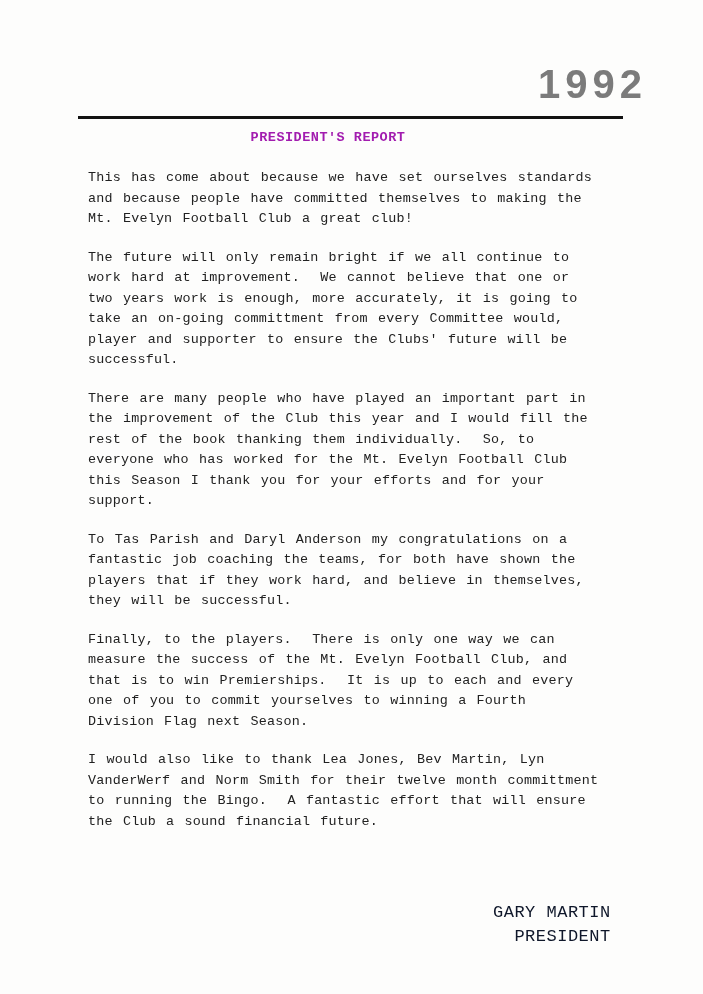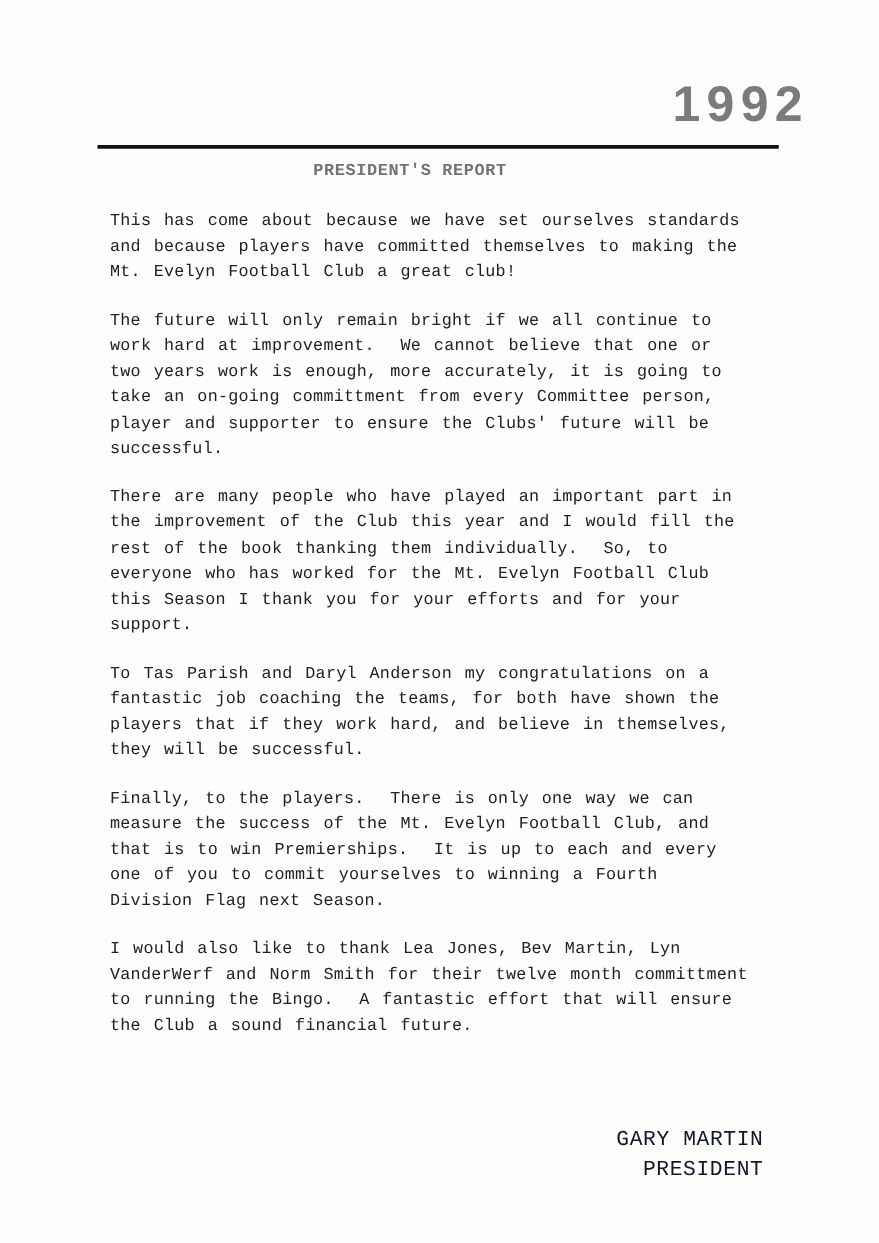--- a/index.html
+++ b/index.html
@@ -48,21 +48,21 @@
     width: 500px;
   }
 
   .report-title {
     width: 480px;
     text-align: center;
     font-size: 13.5px;
     line-height: 16px;
     font-weight: 700;
     letter-spacing: 0.5px;
-    color: #737373;
+    color: #a21caf;
     margin-bottom: 22px;
   }
 
   .para {
     white-space: pre;
     font-size: 13.4px;
     line-height: 20.5px;
     letter-spacing: 0.2px;
     word-spacing: 2px;
     color: #212121;
@@ -88,27 +88,27 @@
   <div class="year">1992</div>
 
   <div class="header-rule"></div>
 
   <div class="content">
 
     <div class="report-title">PRESIDENT'S REPORT</div>
 
 
     <p class="para">This has come about because we have set ourselves standards
-and because players have committed themselves to making the
+and because people have committed themselves to making the
 Mt. Evelyn Football Club a great club!</p>
 
     <p class="para">The future will only remain bright if we all continue to
 work hard at improvement.  We cannot believe that one or
 two years work is enough, more accurately, it is going to
-take an on-going committment from every Committee person,
+take an on-going committment from every Committee would,
 player and supporter to ensure the Clubs' future will be
 successful.</p>
 
     <p class="para">There are many people who have played an important part in
 the improvement of the Club this year and I would fill the
 rest of the book thanking them individually.  So, to
 everyone who has worked for the Mt. Evelyn Football Club
 this Season I thank you for your efforts and for your
 support.</p>
 

